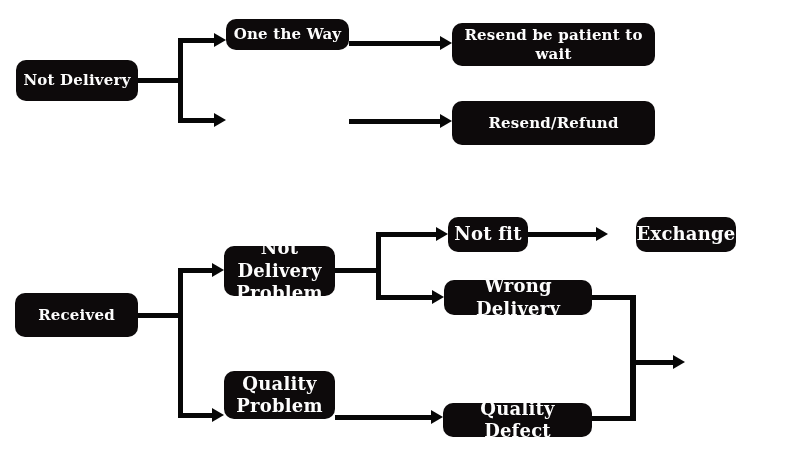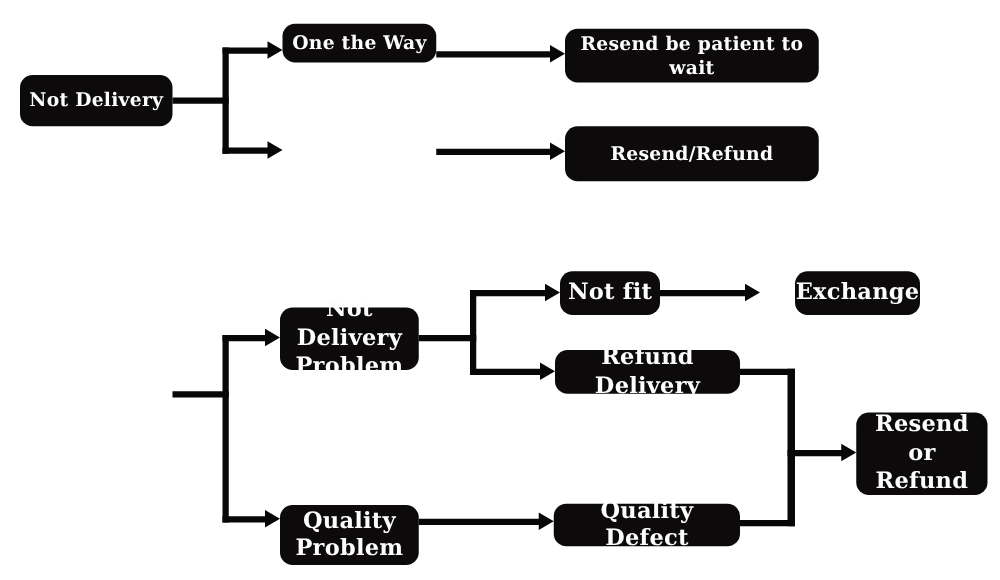--- a/index.html
+++ b/index.html
@@ -69,34 +69,34 @@
   <div class="vline" style="left:178px;top:38px;height:85px"></div>
   <div class="hline" style="left:178px;top:38px;width:38px"></div>
   <div class="arrowhead" style="left:214px;top:33px"></div>
   <div class="hline" style="left:178px;top:118px;width:38px"></div>
   <div class="arrowhead" style="left:214px;top:113px"></div>
   <div class="hline" style="left:349px;top:41px;width:92px"></div>
   <div class="arrowhead" style="left:440px;top:36px"></div>
   <div class="hline" style="left:349px;top:119px;width:92px"></div>
   <div class="arrowhead" style="left:440px;top:114px"></div>
 
+  <div class="node" style="left:15px;top:293px;width:123px;height:44px">Received</div>
 
   <div class="node small" style="left:224px;top:246px;width:111px;height:50px">Not Delivery Problem</div>
 
-  <div class="node small" style="left:224px;top:404px;width:111px;height:48px">Quality Problem</div>
+  <div class="node small" style="left:224px;top:371px;width:111px;height:48px">Quality Problem</div>
 
   <div class="node small" style="left:448px;top:217px;width:80px;height:35px">Not fit</div>
 
   <div class="node small" style="left:636px;top:217px;width:100px;height:35px">Exchange</div>
 
-  <div class="node small" style="left:444px;top:280px;width:148px;height:35px">Refund Delivery</div>
+  <div class="node small" style="left:444px;top:280px;width:148px;height:35px">Wrong Delivery</div>
 
   <div class="node small" style="left:443px;top:403px;width:149px;height:34px">Quality Defect</div>
 
-  <div class="node small" style="left:685px;top:330px;width:105px;height:66px">Resend or Refund</div>
 
   <div class="hline" style="left:138px;top:313px;width:45px"></div>
   <div class="vline" style="left:178px;top:268px;height:150px"></div>
   <div class="hline" style="left:178px;top:268px;width:36px"></div>
   <div class="arrowhead" style="left:212px;top:263px"></div>
   <div class="hline" style="left:178px;top:413px;width:36px"></div>
   <div class="arrowhead" style="left:212px;top:408px"></div>
 
   <div class="hline" style="left:335px;top:268px;width:46px"></div>
   <div class="vline" style="left:376px;top:232px;height:68px"></div>

